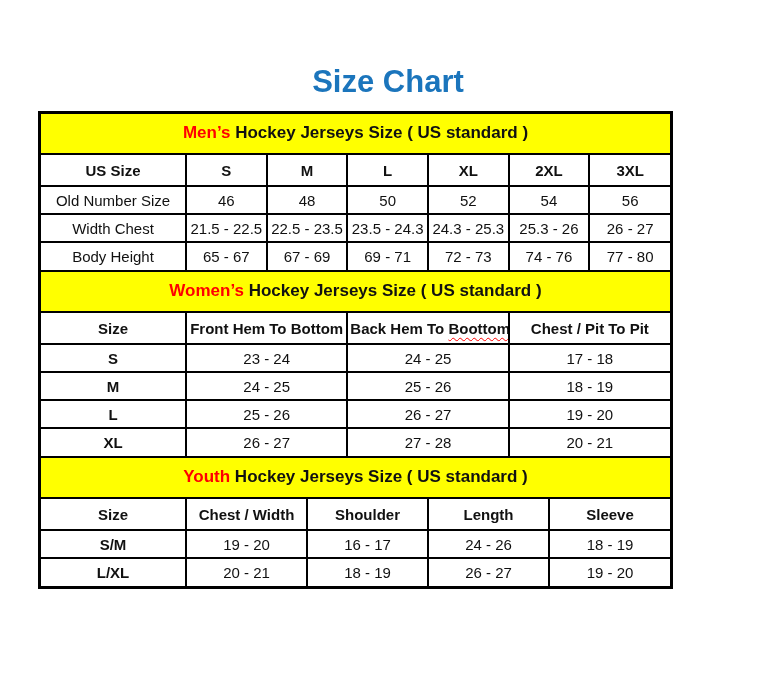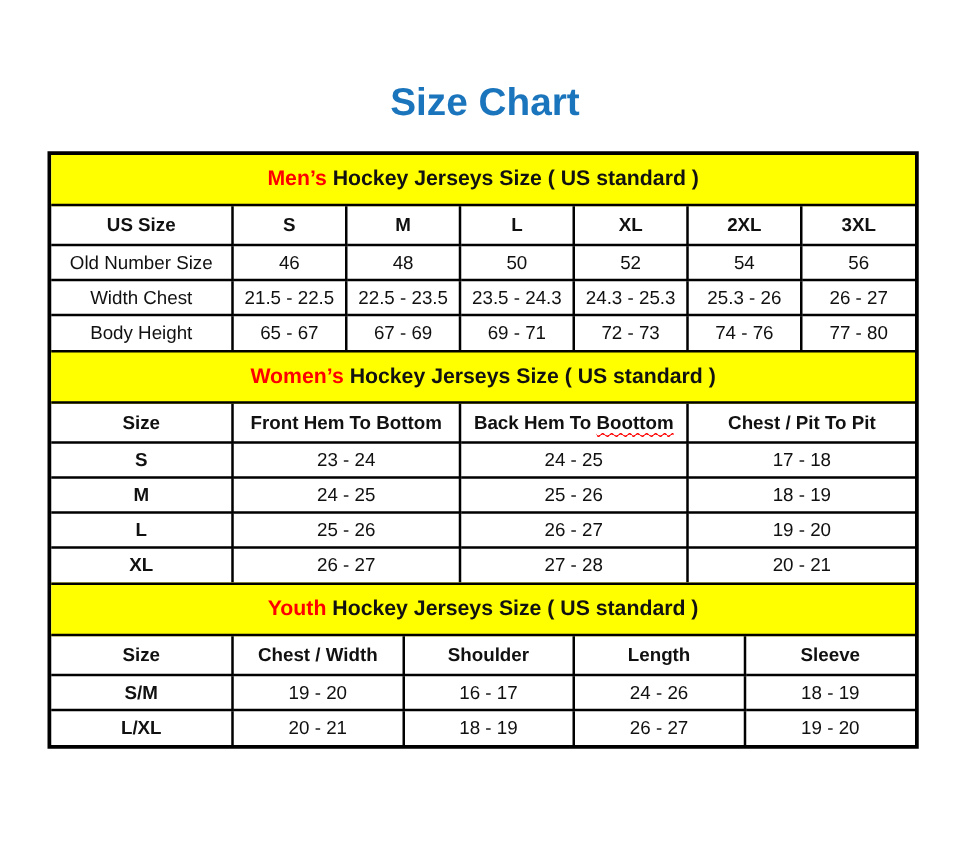--- a/index.html
+++ b/index.html
@@ -15,22 +15,22 @@
   }
   .page-title {
     margin: 64px 0 0 0;
     text-align: center;
     font-size: 31px;
     font-weight: bold;
     letter-spacing: 0px;
     color: var(--title-blue, #1B75BC);
   }
   .chart-wrap {
-    width: 697px;
-    margin: 21px 0 0 38px;
+    width: 635px;
+    margin: 11px 0 0 38px;
     border: 3px solid #000;
     background: #fff;
   }
   .yellow-bar {
     background: var(--header-yellow, #FFFF00);
     text-align: center;
     font-weight: bold;
     font-size: 17px;
     padding: 9px 0 10px 0;
     border-bottom: 2px solid #000;

